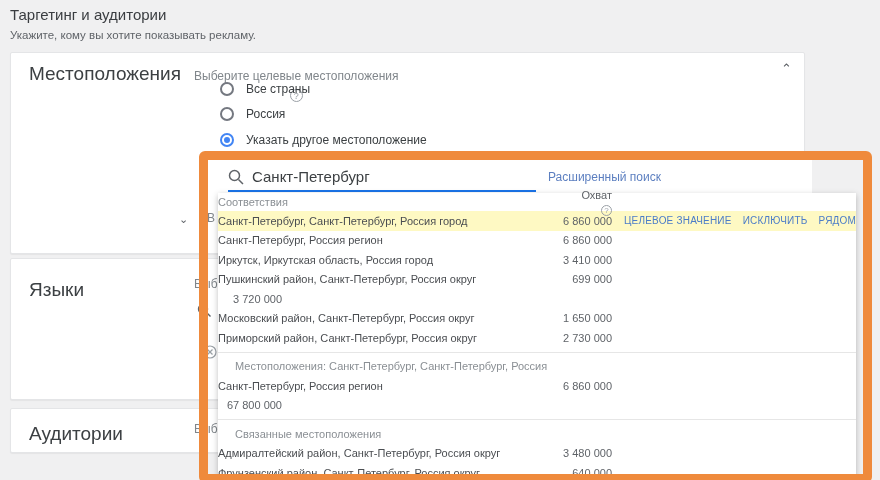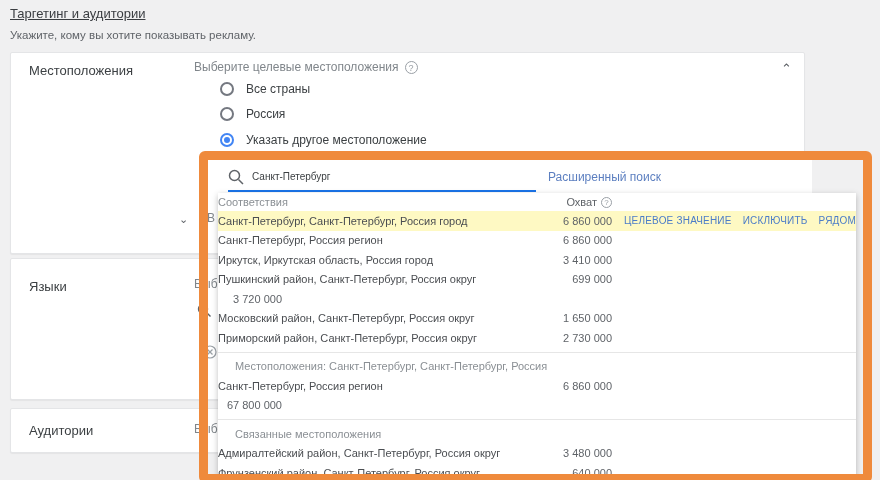--- a/index.html
+++ b/index.html
@@ -2,50 +2,50 @@
 <html><head>
 <meta charset="utf-8">
 <style>
   * { margin:0; padding:0; box-sizing:border-box; }
   html,body { width:880px; height:480px; overflow:hidden;
     font-family:"Liberation Sans","DejaVu Sans",sans-serif;
     background:#f0f0f1; color:#3c4043; }
   .abs { position:absolute; }
 
   
-  .page-title { left:10px; top:6px; font-size:13px; color:#3a3d41;text-decoration:underline; }
+  .page-title { left:10px; top:6px; font-size:15px; color:#3a3d41; }
   .page-sub { left:10px; top:29px; font-size:11.5px; color:#5f6368; }
 
   
   .card { background:#fff; border:1px solid #e4e5e7; border-radius:2px;
     box-shadow:0 1px 1px rgba(0,0,0,0.05); left:10px; width:795px; z-index:1; }
   #card-locations { top:52px; height:202px; }
   #card-languages { top:258px; height:142px; }
   #card-audiences { top:408px; height:45px; }
-  .card-label { left:18px; font-size:13px; color:#3c4043; }
+  .card-label { left:18px; font-size:19px; color:#3c4043; }
 
   .prompt { font-size:12px; color:#80868b; display:flex; align-items:center; gap:6px; }
   .help-ic { width:13px; height:13px; border:1px solid #9aa0a6; border-radius:50%;
     color:#9aa0a6; font-size:9px; line-height:12px; text-align:center; display:inline-block; }
 
   .radio-row { display:flex; align-items:center; gap:12px; font-size:12px; color:#3c4043;padding-left:23px; }
   .rdot { width:14px; height:14px; border:2px solid #747880; border-radius:50%; background:#fff;
     position:relative; flex:0 0 14px; }
   .rdot.sel { border-color:#4285f4; }
   .rdot.sel::after { content:""; position:absolute; left:2px; top:2px; width:6px; height:6px;
     border-radius:50%; background:#4285f4; }
 
   .chev { color:#5f6368; font-size:13px; }
 
   
   #search-row { left:218px; top:160px; width:594px; height:33px; background:#fff; z-index:3;
     display:flex; align-items:center; }
   #search-underline { position:absolute; left:10px; bottom:1px; width:308px;
     border-bottom:2px solid #1a73e8; }
-  #search-input { border:none; outline:none; font-size:10px; color:#3c4043; width:270px;
+  #search-input { border:none; outline:none; font-size:15px; color:#3c4043; width:270px;
     font-family:"Liberation Sans","DejaVu Sans",sans-serif; background:transparent; }
   #adv-link { position:absolute; left:330px; font-size:12px; color:#5c7fc0; cursor:pointer; }
 
   
   #dropdown { left:218px; top:193px; width:638px; height:300px; background:#fff; z-index:3;
     box-shadow:0 2px 6px rgba(0,0,0,0.25); font-size:11px; }
   .drow { display:flex; align-items:center; height:19.5px; color:#4a4d51;
     white-space:nowrap; cursor:pointer; }
   .drow.hl { background:#fef9c3; }
   .dname { flex:0 0 330px; overflow:hidden; }
@@ -66,21 +66,21 @@
   svg { display:block; }
 </style>
 </head>
 <body>
 
 <div class="abs page-title">Таргетинг и аудитории</div>
 <div class="abs page-sub">Укажите, кому вы хотите показывать рекламу.</div>
 
 <div class="abs card" id="card-locations">
   <div class="abs card-label" style="top:10px;">Местоположения</div>
-  <div class="abs prompt" style="left:183px; top:7px;">
+  <div class="abs prompt" style="left:183px; top:16px;flex-direction:column;">
     <span>Выберите целевые местоположения</span>
     <span class="help-ic">?</span>
   </div>
   <div class="abs radio-row" style="left:186px; top:29px;">
     <span class="rdot"></span>
     <span>Все страны</span>
   </div>
   <div class="abs radio-row" style="left:186px; top:54px;">
     <span class="rdot"></span>
     <span>Россия</span>
@@ -120,21 +120,21 @@
     <line x1="10.5" y1="10.5" x2="15" y2="15" stroke="#5f6368" stroke-width="1.5"></line>
   </svg>
   <input id="search-input" style="margin-left: 8px;" value="Санкт-Петербург">
   <div id="search-underline"></div>
   <span id="adv-link">Расширенный поиск</span>
 </div>
 
 <div class="abs" id="dropdown">
   <div class="drow dhead">
     <span class="dname">Соответствия</span>
-    <span class="dreach" style="display:flex; justify-content:flex-end; align-items:flex-end; gap:4px;">
+    <span class="dreach" style="display:flex; justify-content:flex-end; align-items:flex-end; gap:4px;flex-direction:column;">
       <span>Охват</span>
       <span class="help-ic" style="width:11px;height:11px;line-height:10px;font-size:8px;">?</span>
     </span>
   </div>
 
   <div class="drow hl">
     <span class="dname">Санкт-Петербург, Санкт-Петербург, Россия город</span>
     <span class="dreach">6 860 000</span>
     <span class="acts">
       <span>ЦЕЛЕВОЕ ЗНАЧЕНИЕ</span>

